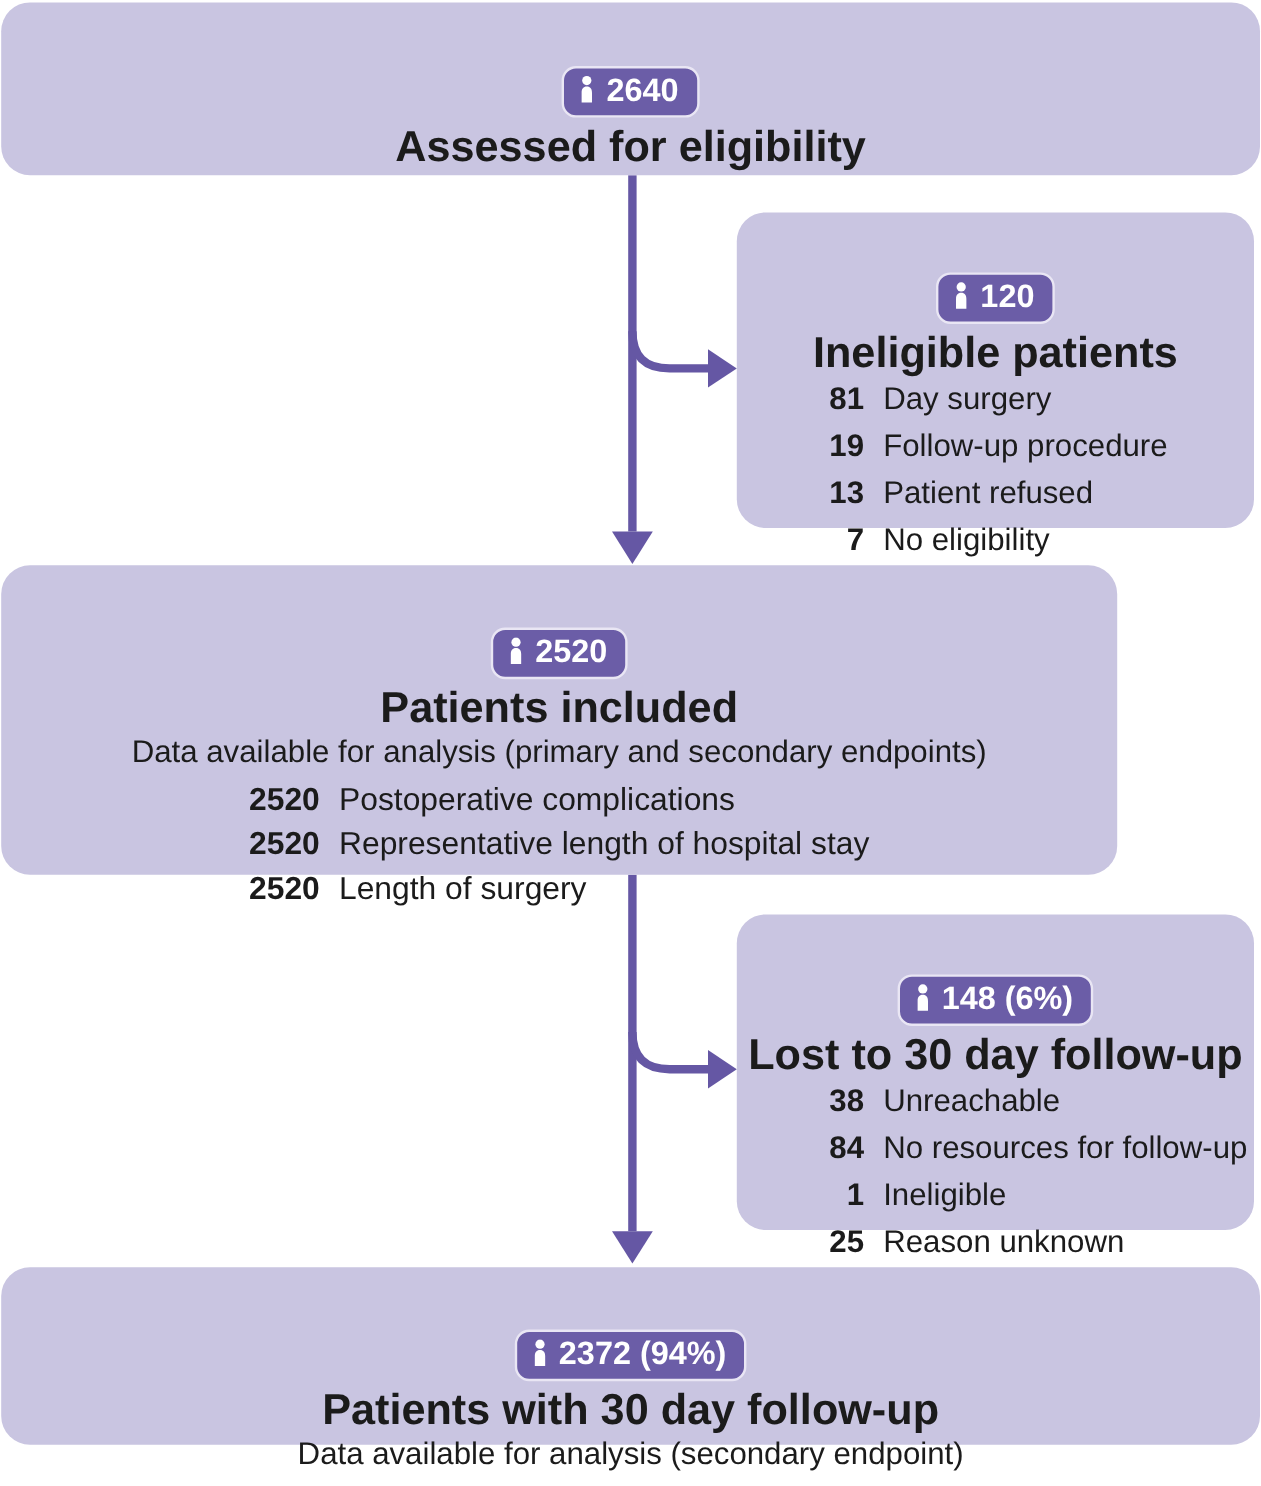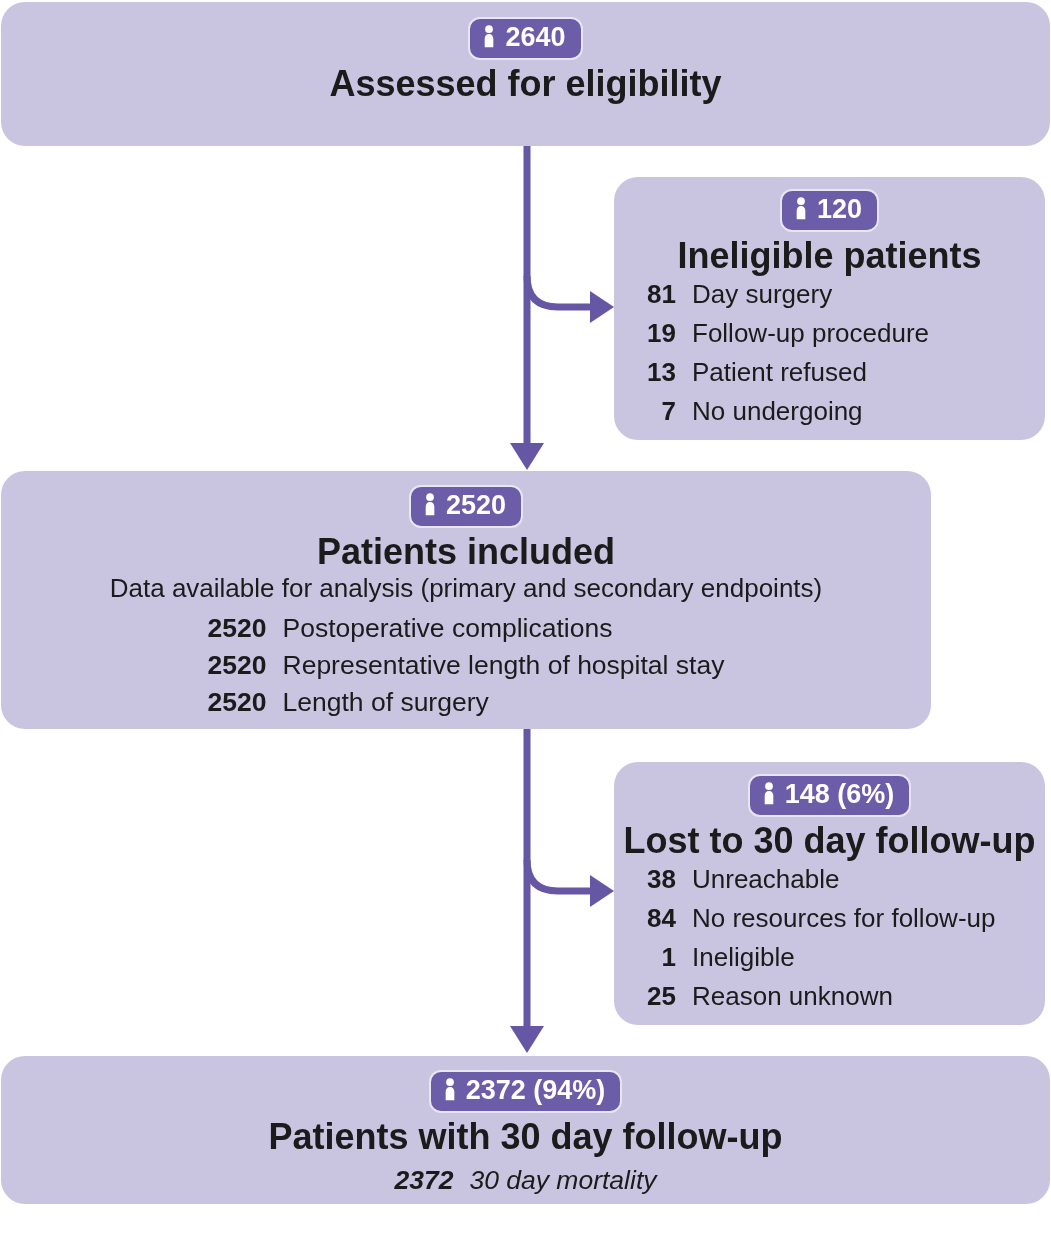--- a/index.html
+++ b/index.html
@@ -31,37 +31,39 @@
     align-items:center;
     gap:9px;
     background:#6b5da7;
     color:#ffffff;
     border:2px solid #e9e6f4;
     border-radius:12px;
     padding:2px 15px 4px 12px;
     font-size:27px;
     font-weight:700;
     line-height:33px;
+    margin-top:38px;
   }
   .person{width:14px;height:26px;display:block;}
   .title{font-size:36px;font-weight:700;line-height:36px;margin-top:6px;}
   .subtitle{font-size:26px;line-height:34px;margin-top:1px;}
   .list{
     display:grid;
     column-gap:16px;
     row-gap:11px;
     font-size:26px;
     line-height:28px;
     text-align:left;
   }
   .list .val{font-weight:700;text-align:right;}
   .side-list{
     grid-template-columns:54px auto;
     margin-top:6px;
     padding-left:8px;
+    margin-left:44px;
   }
   .center-list{
     grid-template-columns:max-content auto;
     width:max-content;
     margin:9px auto 0;
     row-gap:9px;
     font-size:26.5px;
   }
   .box5 .center-list{margin-top:11px;font-style:italic;}
 </style>
@@ -106,21 +108,21 @@
     </div>
     <div class="title">Ineligible patients</div>
     <div class="list side-list">
       <span class="val">81</span>
       <span class="lbl">Day surgery</span>
       <span class="val">19</span>
       <span class="lbl">Follow-up procedure</span>
       <span class="val">13</span>
       <span class="lbl">Patient refused</span>
       <span class="val">7</span>
-      <span class="lbl">No undergoing</span>
+      <span class="lbl">No eligibility</span>
     </div>
   </div>
 
   <div class="box box3">
     <div class="badge">
       <svg class="person" viewBox="0 0 12 22">
         <circle cx="6" cy="3.4" r="3.3" fill="#fff"></circle>
         <path d="M6 7.6c2.5 0 3.7 1.8 3.7 4.3V19H2.3v-7.1c0-2.5 1.2-4.3 3.7-4.3z" fill="#fff"></path>
       </svg>
       <span>2520</span>
@@ -160,19 +162,20 @@
 
   <div class="box box5">
     <div class="badge">
       <svg class="person" viewBox="0 0 12 22">
         <circle cx="6" cy="3.4" r="3.3" fill="#fff"></circle>
         <path d="M6 7.6c2.5 0 3.7 1.8 3.7 4.3V19H2.3v-7.1c0-2.5 1.2-4.3 3.7-4.3z" fill="#fff"></path>
       </svg>
       <span>2372 (94%)</span>
     </div>
     <div class="title">Patients with 30 day follow-up</div>
+    <div class="subtitle">Data available for analysis (secondary endpoint)</div>
     <div class="list center-list">
       <span class="val">2372</span>
       <span class="lbl">30 day mortality</span>
     </div>
   </div>
 
 </div>
 
 </body></html>

